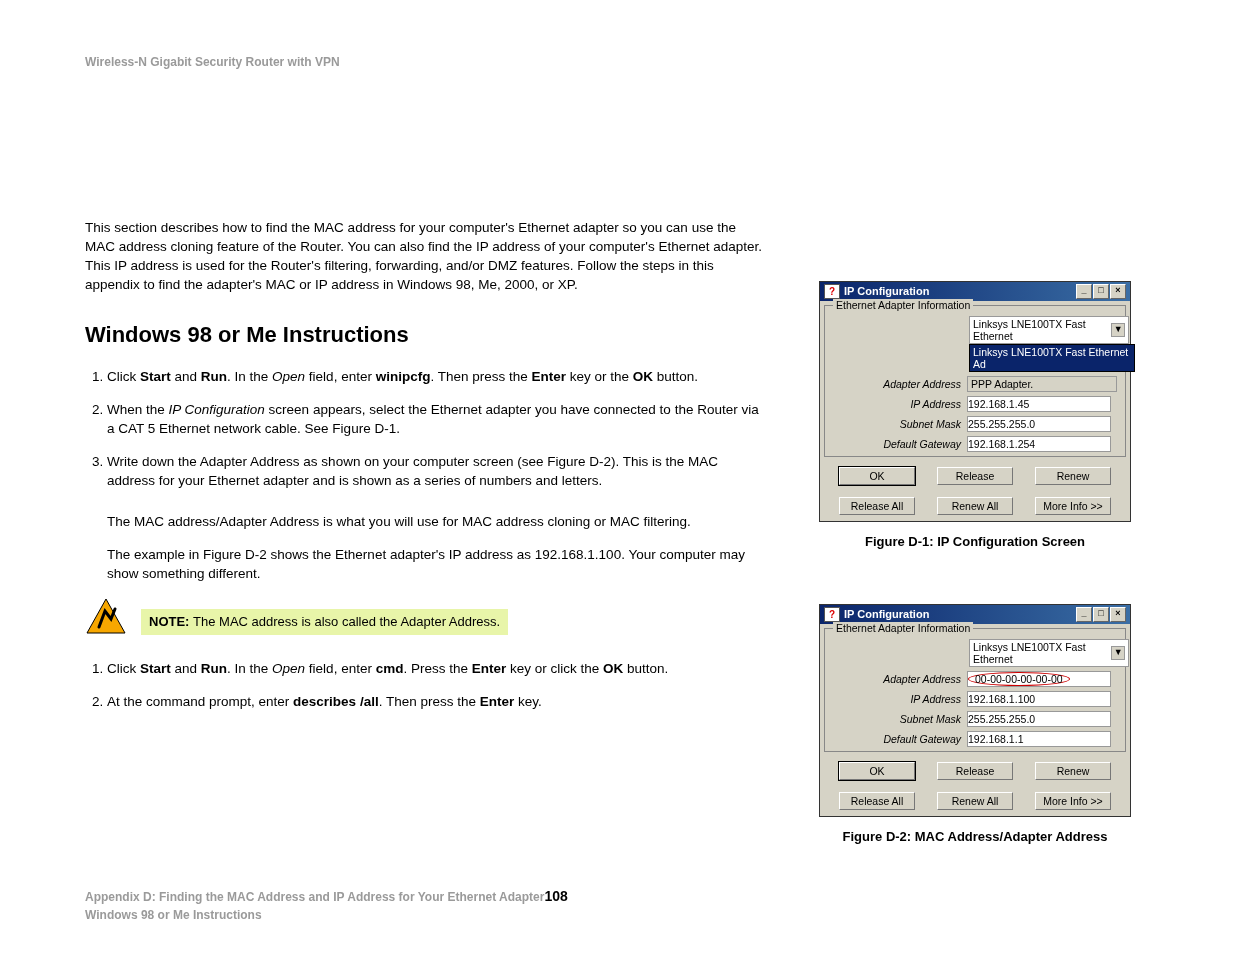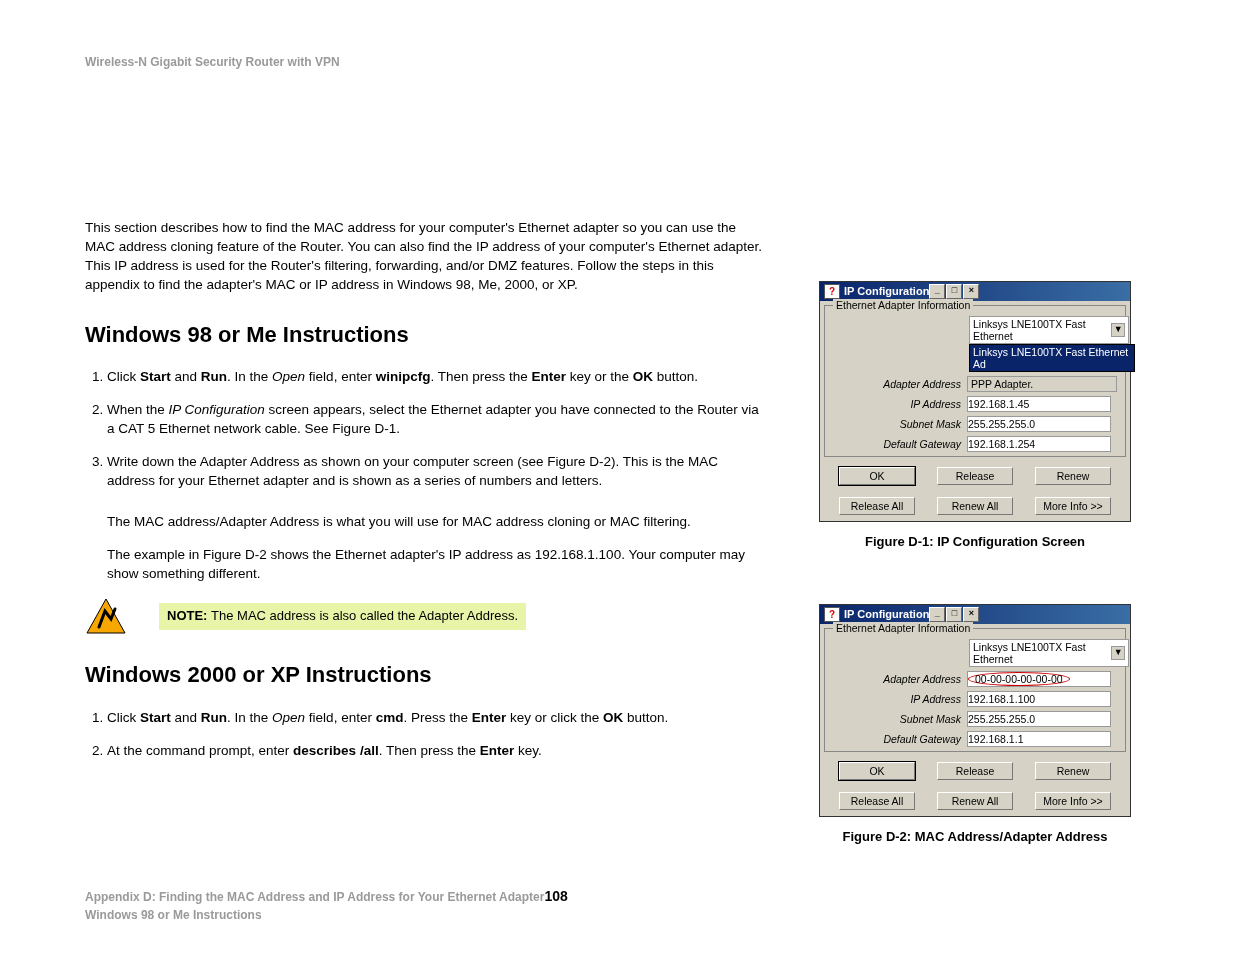--- a/index.html
+++ b/index.html
@@ -54,22 +54,22 @@
     margin-bottom: 14px;
   }
   .indent {
     margin-left: 22px;
     margin-bottom: 14px;
   }
   .bold { font-weight: bold; }
   .italic { font-style: italic; }
   .note-box {
     display: flex;
-    align-items: center;
-    gap: 32px;
+    align-items: flex-end;
+    gap: 14px;
     margin: 10px 0 25px 0;
   }
   .note-icon {
     width: 42px;
     height: 38px;
     position: relative;
     flex-shrink: 0;
   }
   .note-text {
     background: #e8f5a9;
@@ -101,20 +101,21 @@
     border: 1px solid #333;
     background: #d6d3c6;
     margin: 0 auto;
   }
   .ipwin-title {
     background: linear-gradient(to right, #0a246a, #3a6ea5);
     color: #fff;
     font-weight: bold;
     padding: 2px 4px;
     display: flex;
+    justify-content: space-between;
     align-items: center;
     font-size: 11px;
   }
   .ipwin-title .tbtns {
     display: flex;
     gap: 1px;
   }
   .ipwin-title .tbtn {
     width: 14px;
     height: 13px;
@@ -269,21 +270,20 @@
       <div class="note-box">
         <div class="note-icon">
           <svg viewBox="0 0 42 38" width="42" height="38">
             <polygon points="21,2 40,36 2,36" fill="#f7a700" stroke="#000" stroke-width="1"></polygon>
             <path d="M14 30 L20 14 L26 22 L30 12" fill="none" stroke="#000" stroke-width="3" stroke-linecap="round"></path>
           </svg>
         </div>
         <div class="note-text"><span class="bold">NOTE: </span><span>The MAC address is also called the Adapter Address.</span></div>
       </div>
 
-      <h2>Windows 2000 or XP Instructions</h2>
 
       <ol>
         <li><span>Click </span><span class="bold">Start</span><span> and </span><span class="bold">Run</span><span>. In the </span><span class="italic">Open</span><span> field, enter </span><span class="bold">cmd</span><span>. Press the </span><span class="bold">Enter</span><span> key or click the </span><span class="bold">OK</span><span> button.</span></li>
         <li><span>At the command prompt, enter </span><span class="bold">describes /all</span><span>. Then press the </span><span class="bold">Enter</span><span> key.</span></li>
       </ol>
     </div>
 
     <div class="right-col">
 
       <div class="fig-block">

